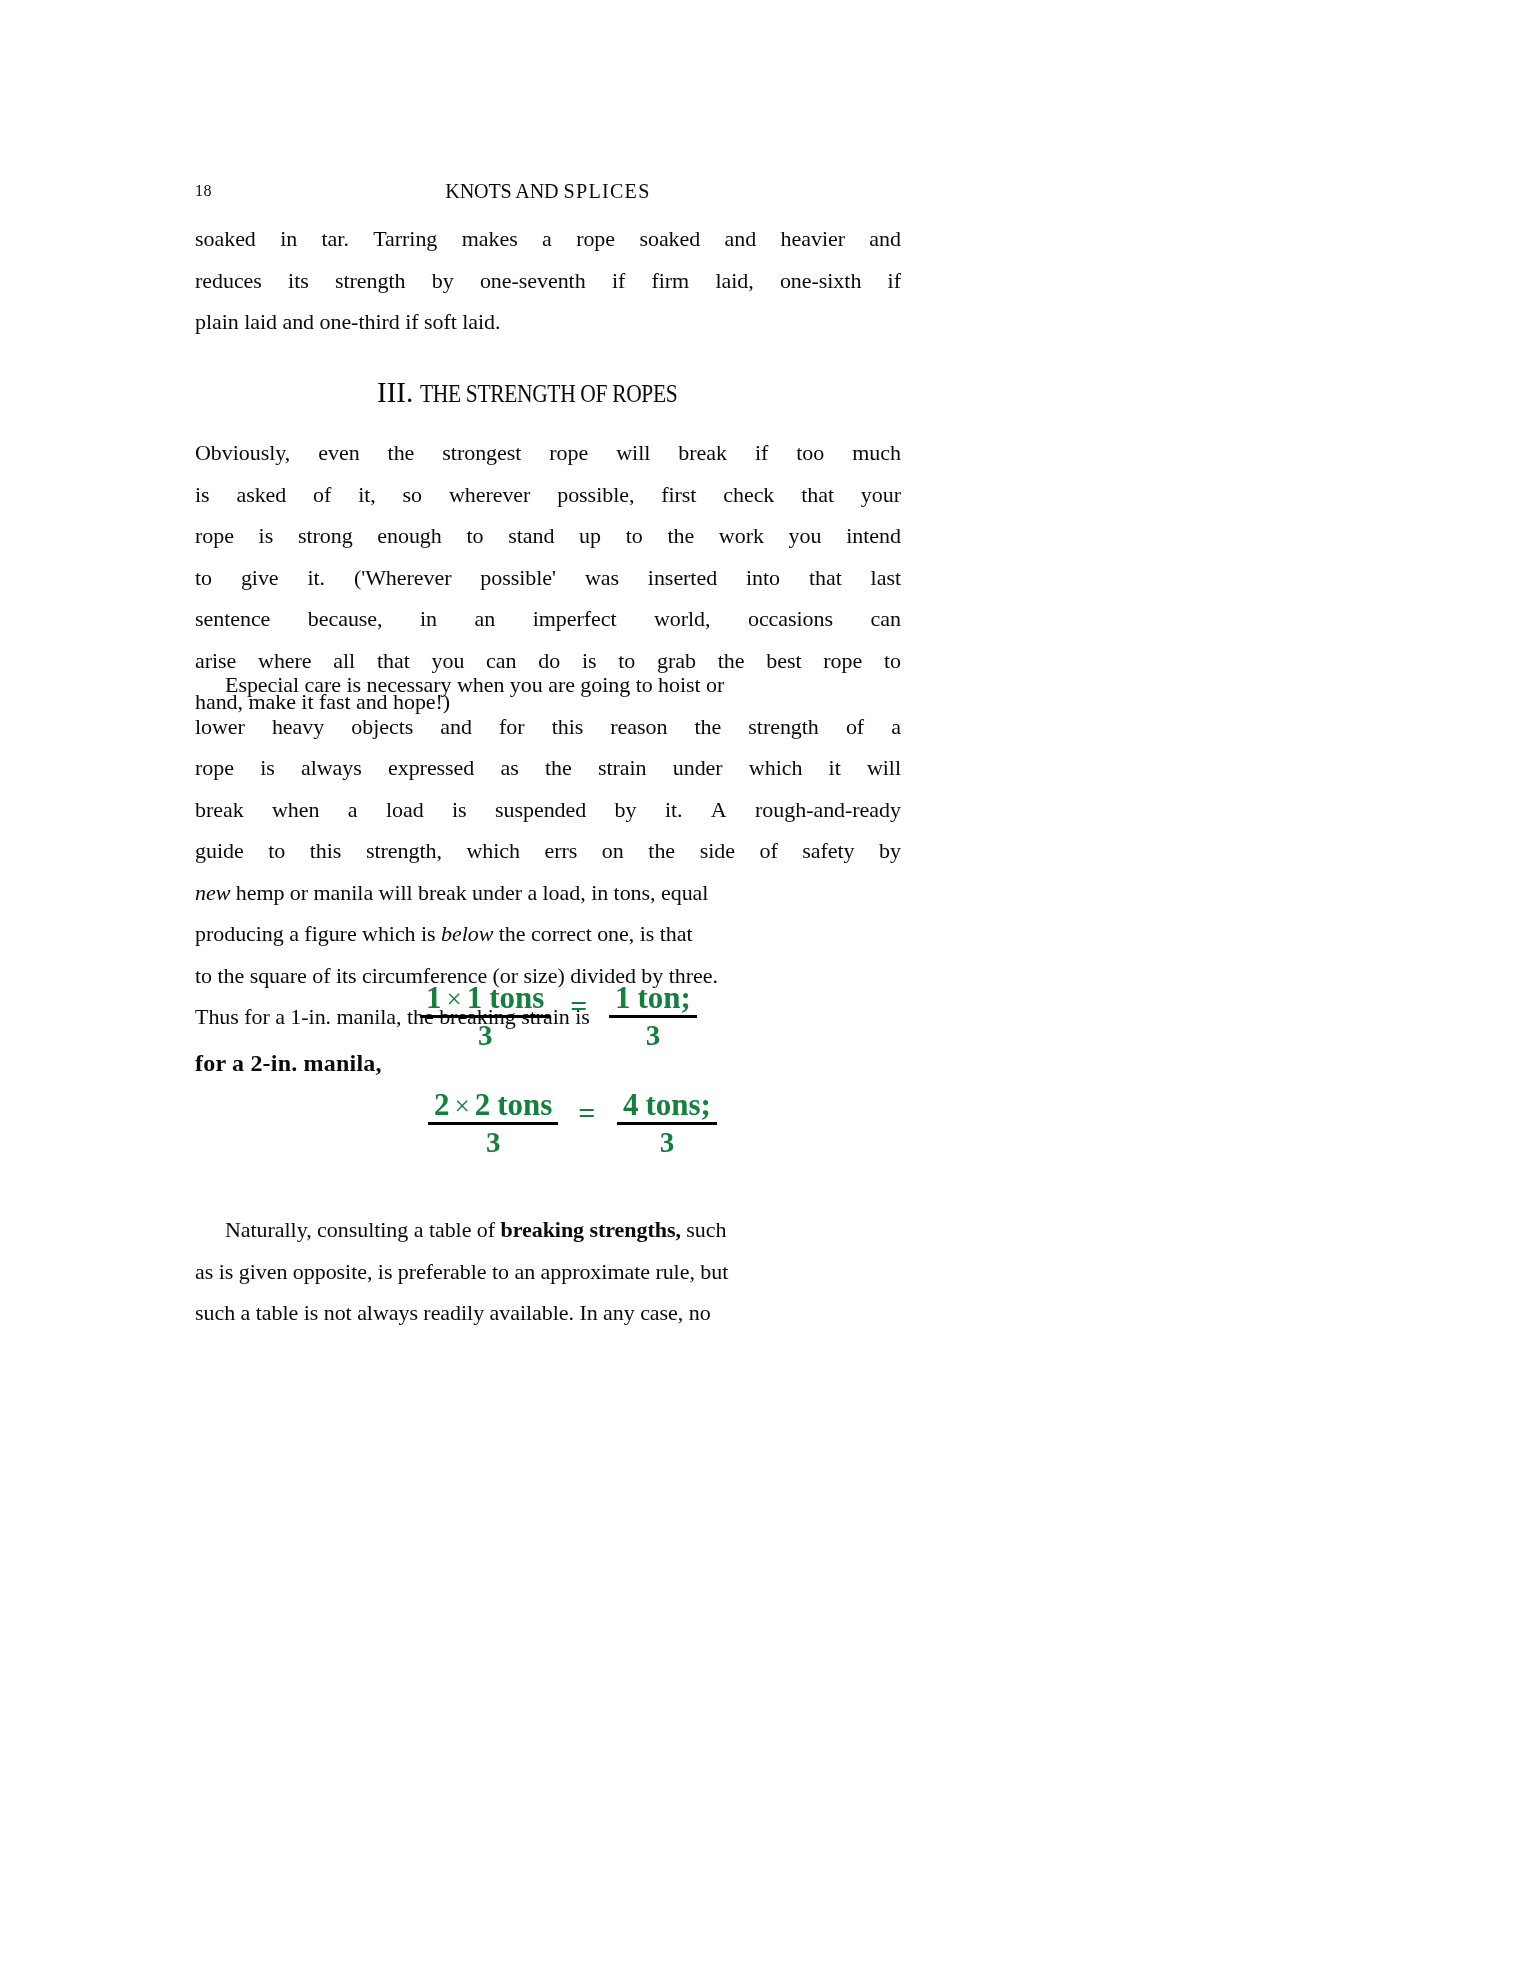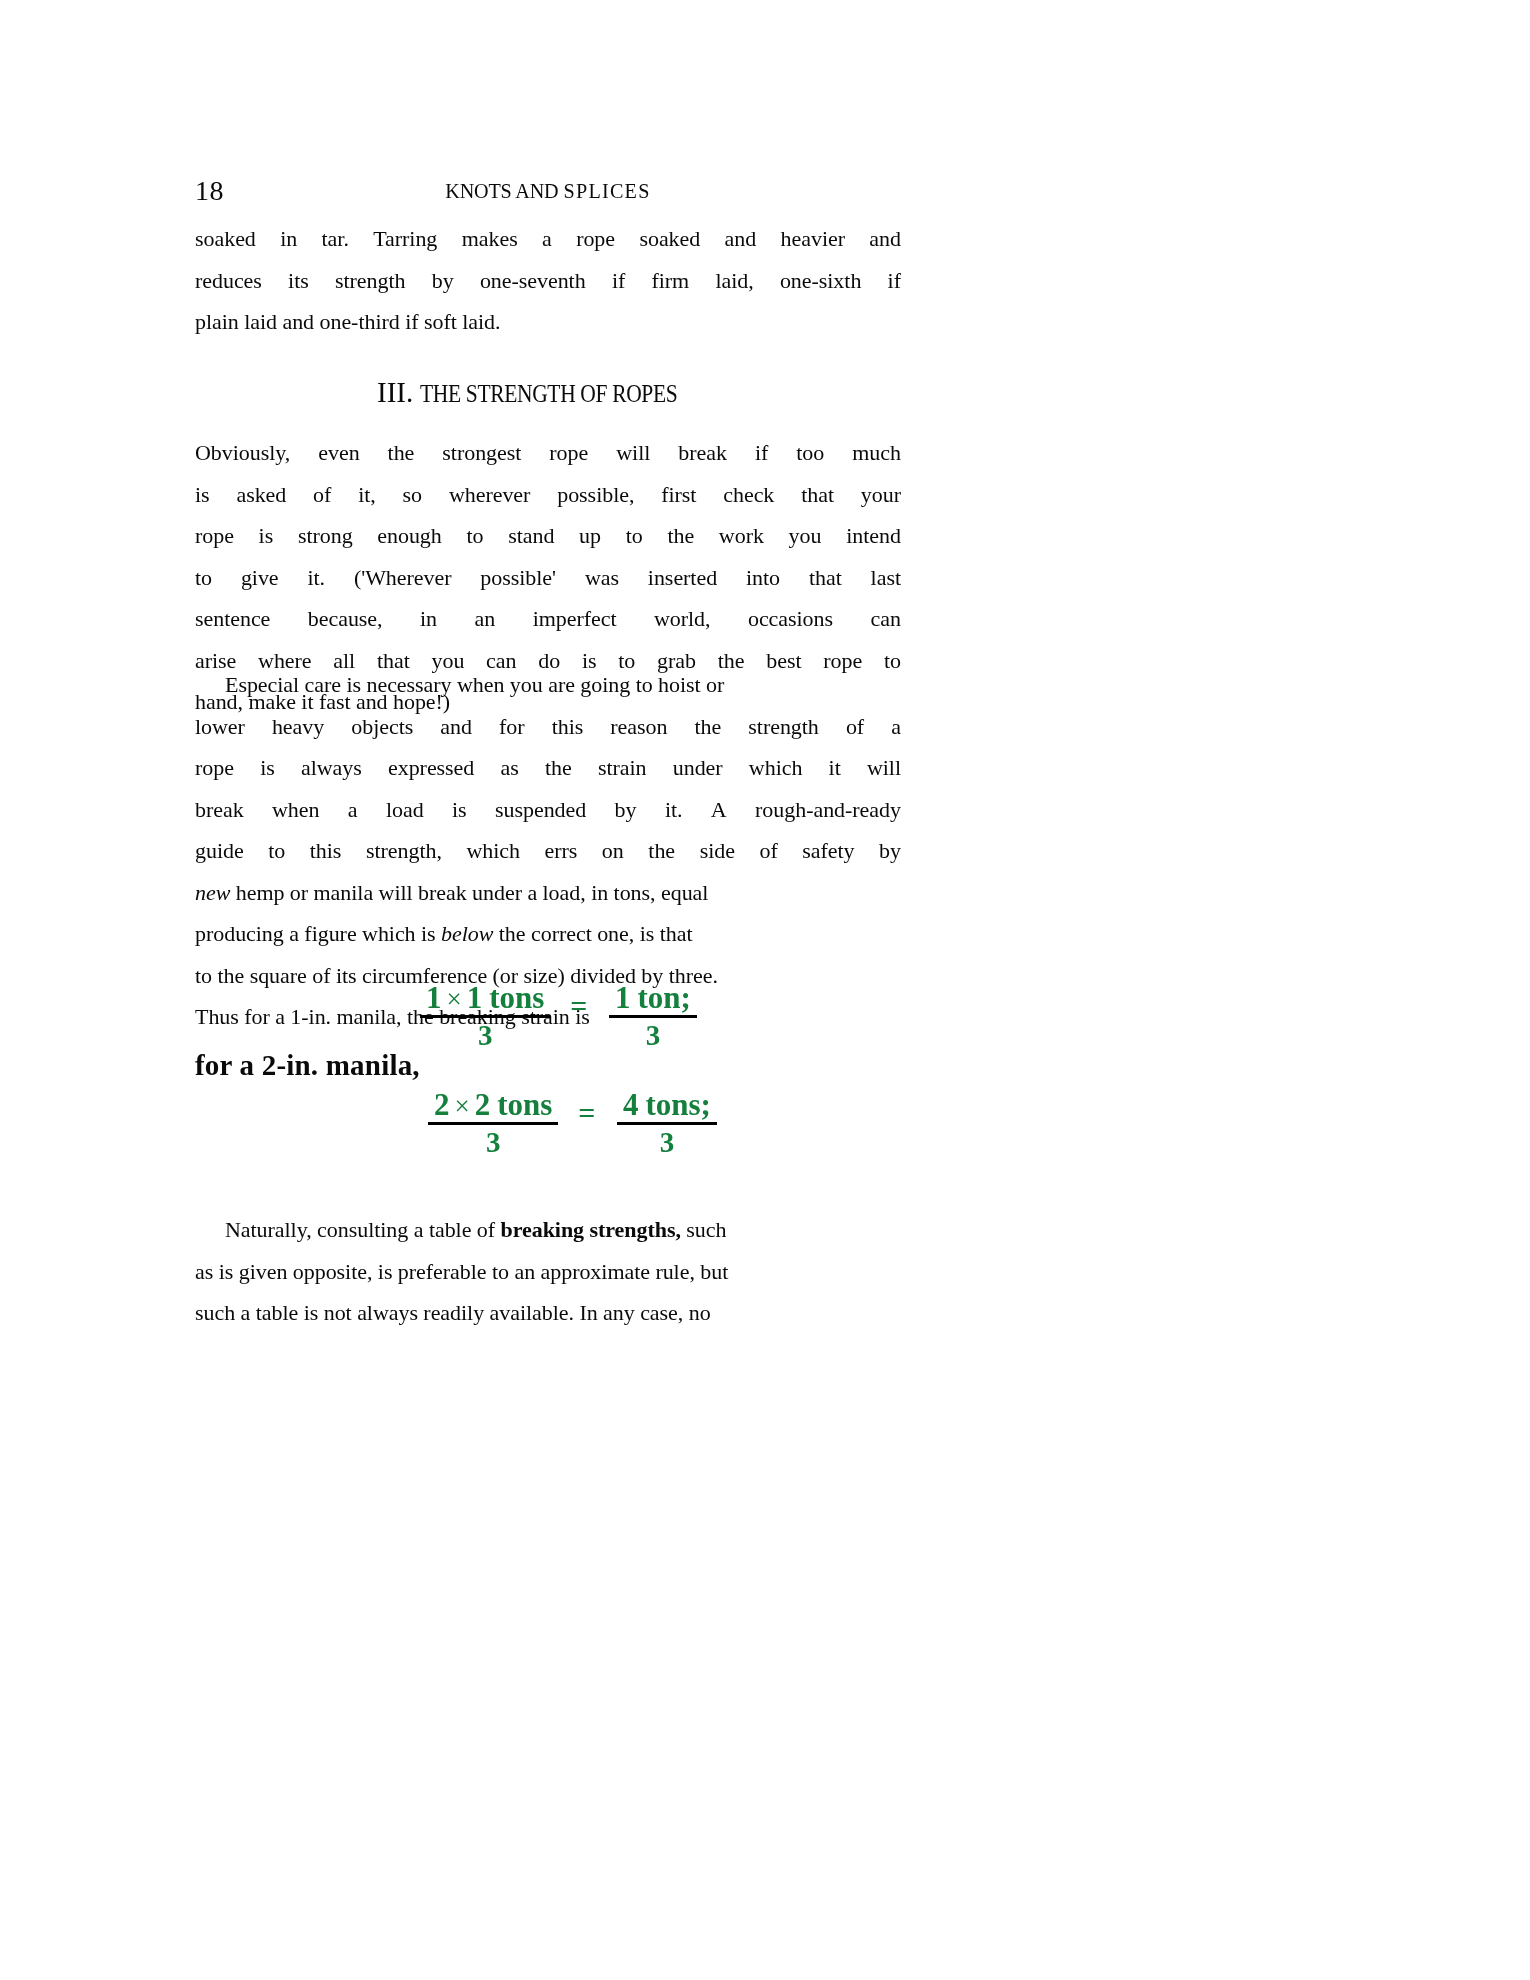--- a/index.html
+++ b/index.html
@@ -34,21 +34,21 @@
     position: absolute;
     top: 178px;
     left: 195px;
     width: 706px;
     height: 26px;
   }
   .folio {
     position: absolute;
     left: 0;
     top: 0;
-    font-size: 28px;
+    font-size: 16px;
     line-height: 26px;
     letter-spacing: 0.4px;
   }
   .head-title {
     position: absolute;
     left: 0;
     top: 0;
     width: 706px;
     text-align: center;
     font-size: 21px;
@@ -144,21 +144,21 @@
   }
   .unit {
     font-weight: bold;
     padding-left: 7px;
   }
 
   .manila-line {
     position: absolute;
     font-family: "Liberation Serif", "DejaVu Serif", serif;
     font-weight: bold;
-    font-size: 29px;
+    font-size: 24px;
     line-height: 1;
     letter-spacing: 0.2px;
     white-space: nowrap;
   }
 </style>
 </head>
 <body>
 
 <div id="page">
 

